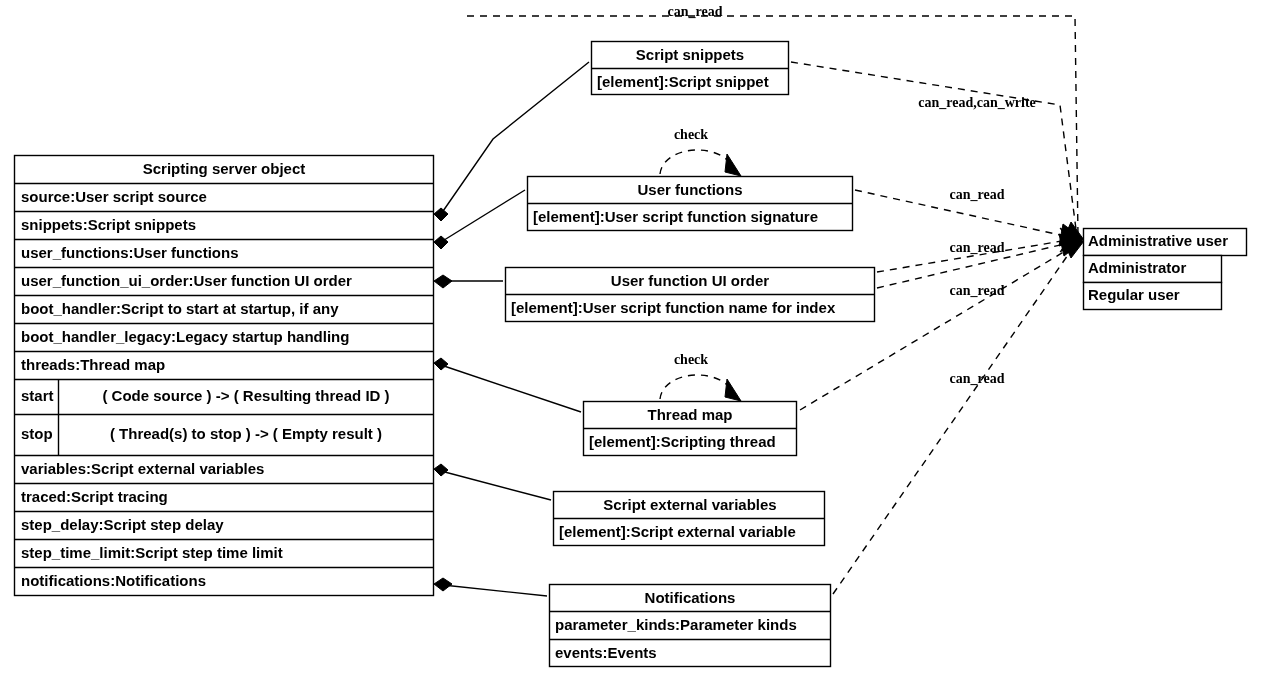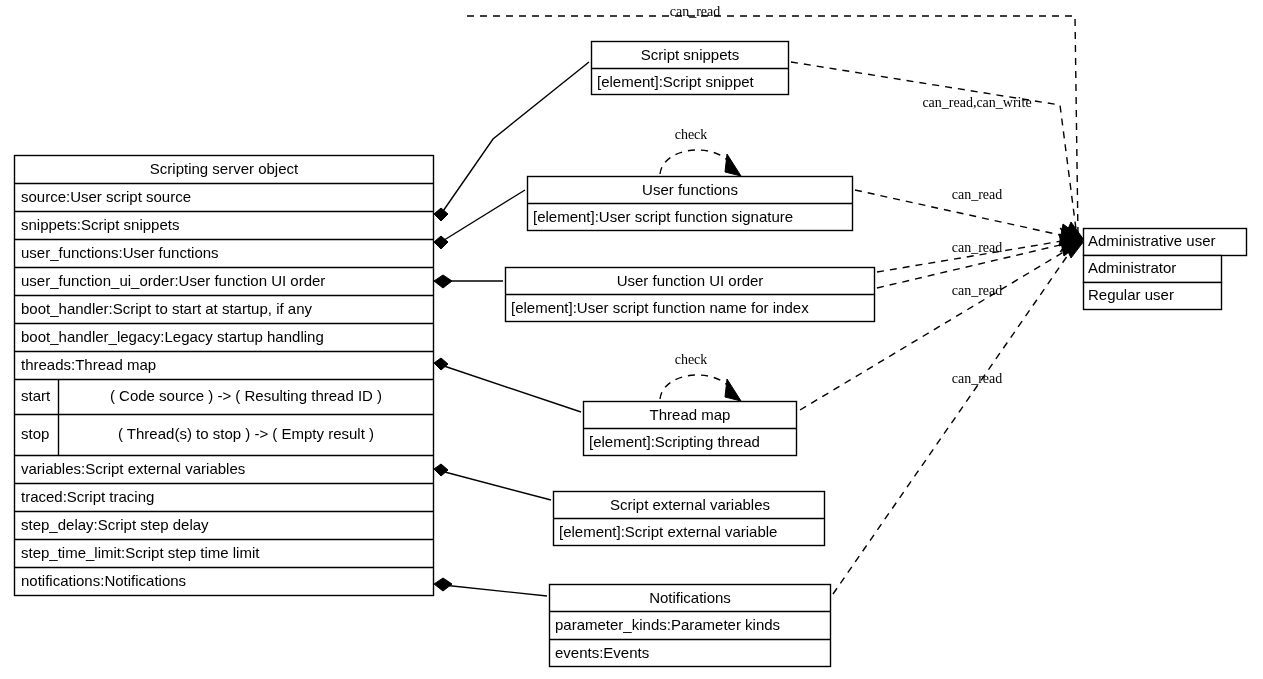--- a/index.html
+++ b/index.html
@@ -10,20 +10,21 @@
   body {
     width: 1263px;
     height: 679px;
     font-family: "Liberation Sans", sans-serif;
     overflow: hidden;
   }
   #diagram-root {
     position: relative;
     width: 1263px;
     height: 679px;
+    font-weight: bold;
   }
   svg#uml-canvas {
     display: block;
     width: 1263px;
     height: 679px;
   }
   .cls-box rect {
     fill: #ffffff;
     stroke: #000000;
     stroke-width: 1.4;

